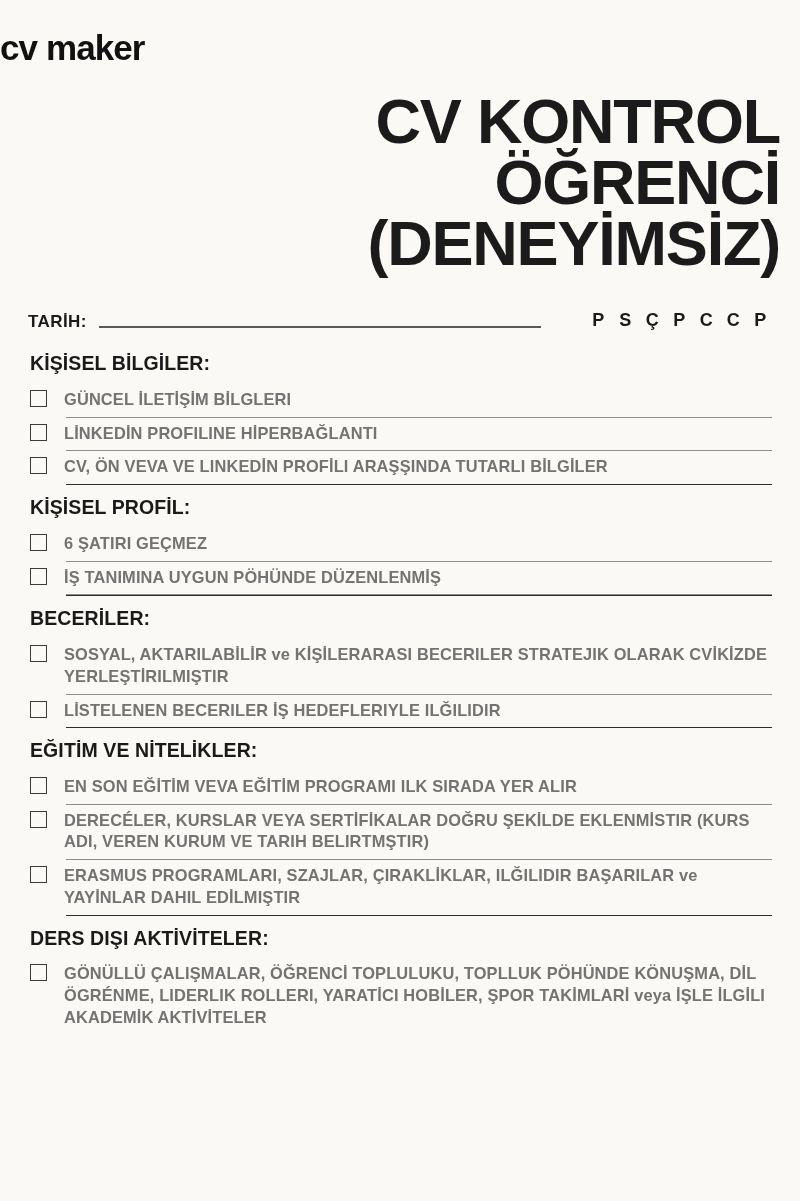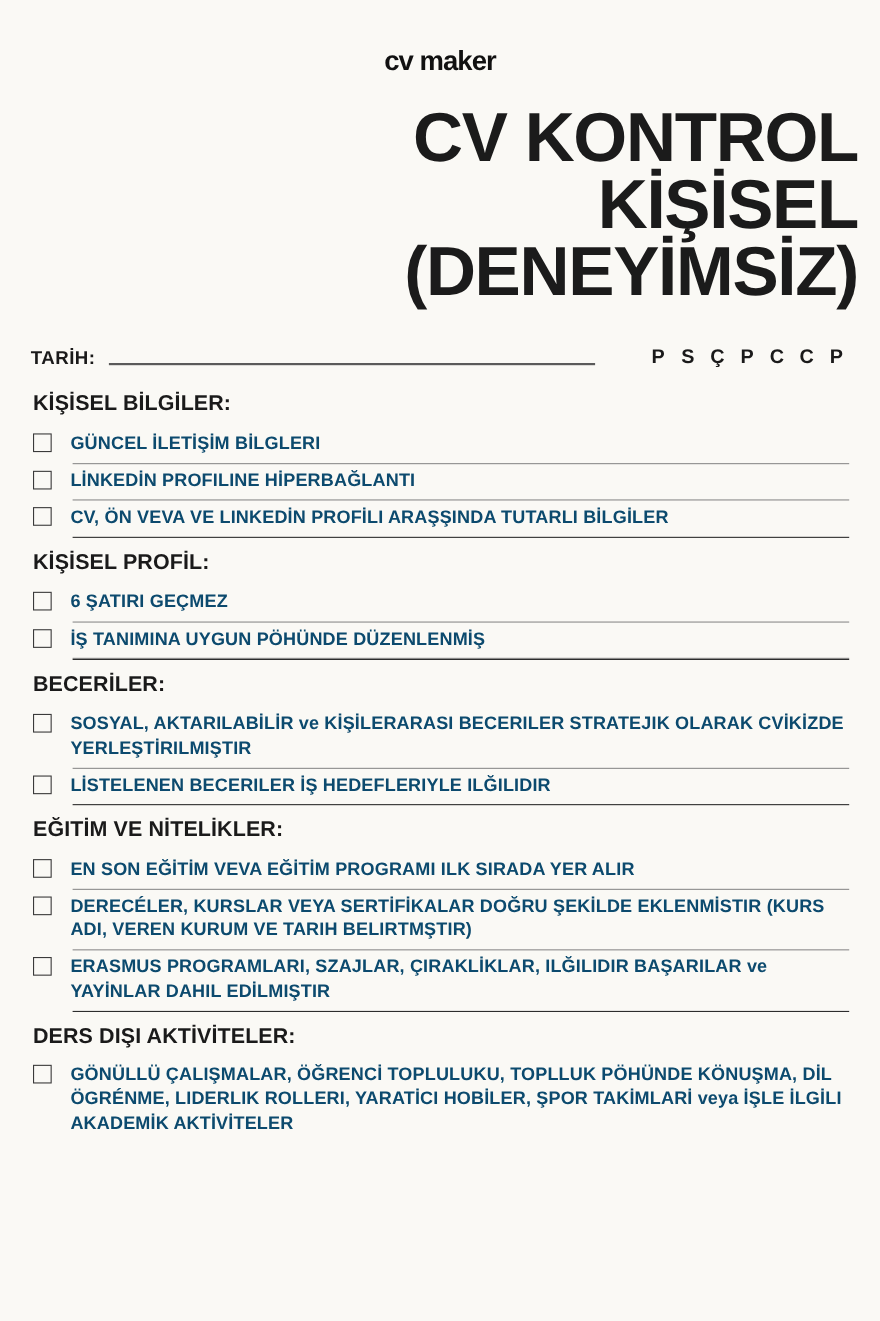--- a/index.html
+++ b/index.html
@@ -17,23 +17,23 @@
   }
   .page {
     width: 800px;
     height: 1201px;
     position: relative;
     box-sizing: border-box;
   }
 
   
   .brand {
-    text-align: center;
-    padding-top: 44px;
-    font-size: 25px;
+    text-align: left;
+    padding-top: 30px;
+    font-size: 35px;
     font-weight: 700;
     letter-spacing: -0.9px;
     color: #111111;
     line-height: 1;
   }
 
   
   .title-block {
     text-align: right;
     margin-top: 26px;
@@ -117,21 +117,21 @@
     background: transparent;
     margin-top: 1px;
     margin-right: 17px;
     box-sizing: border-box;
   }
   .item-text {
     font-size: 16.4px;
     font-weight: 700;
     letter-spacing: 0.15px;
     line-height: 1.33;
-    color: #0c4a6e;
+    color: #737373;
     padding-top: 0px;
   }
   .divider {
     height: 0;
     border-top: 1.4px solid #8c8c8c;
     margin: 0 0 0 38px;
   }
   .divider.dark {
     border-top-color: #2d2d2d;
   }
@@ -140,21 +140,21 @@
 <body>
 
 <div class="page">
 
   <div class="brand">
     <span>cv maker</span>
   </div>
 
   <div class="title-block">
     <div class="title-line">CV KONTROL</div>
-    <div class="title-line">KİŞİSEL</div>
+    <div class="title-line">ÖĞRENCİ</div>
     <div class="title-line">(DENEYİMSİZ)</div>
   </div>
 
   <div class="date-row">
     <div class="date-label">TARİH:</div>
     <div class="date-line"></div>
     <div class="daycols">
       <div class="daycol">P</div>
       <div class="daycol">S</div>
       <div class="daycol">Ç</div>

